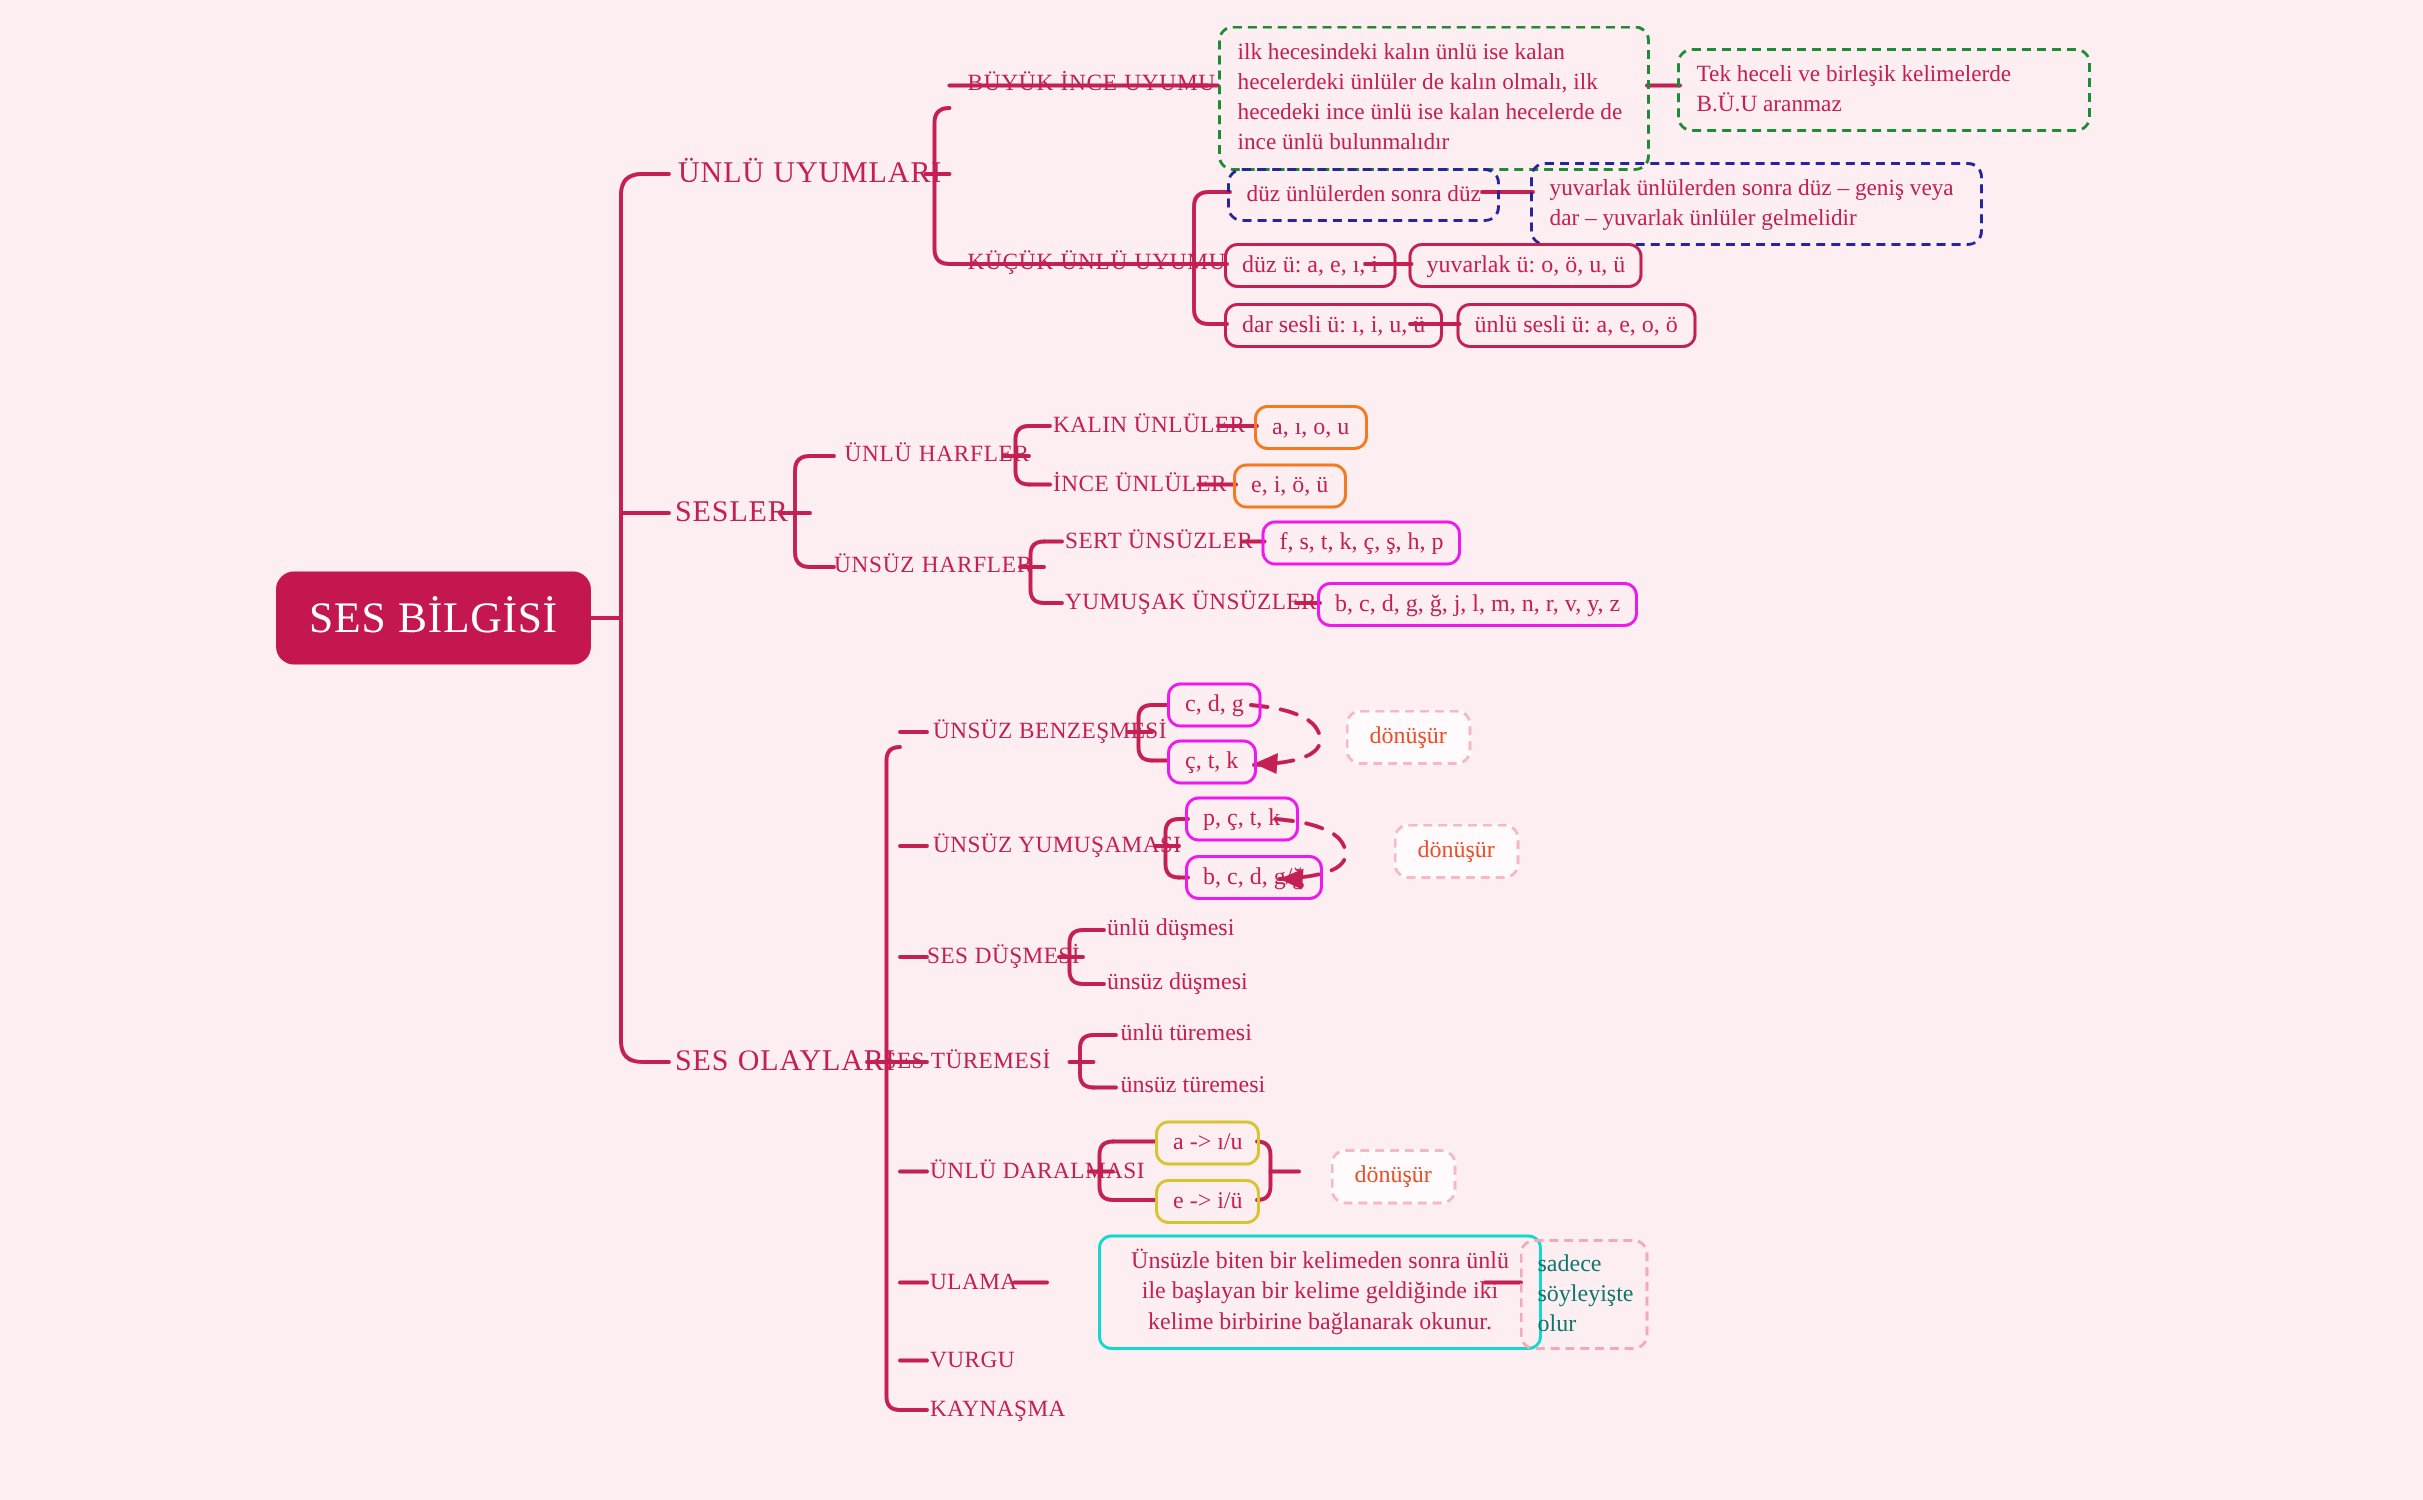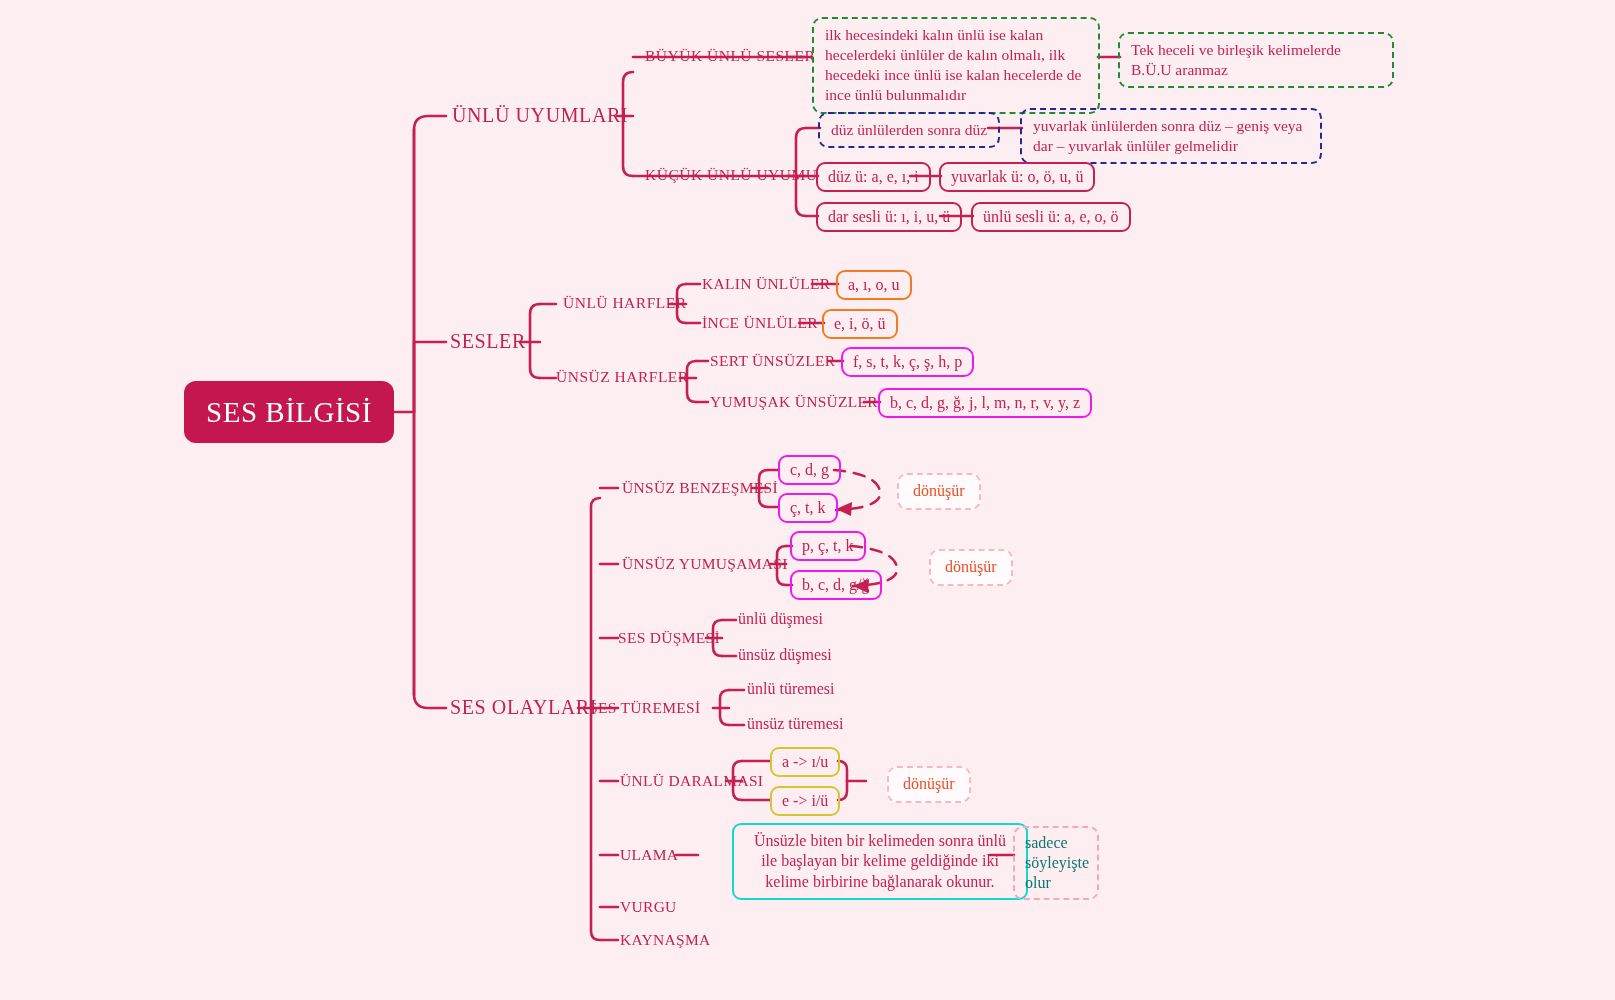--- a/index.html
+++ b/index.html
@@ -159,21 +159,21 @@
     <g fill="#C42053" stroke="none">
       <path d="M836 509 l16-7 l-1 14 z"></path>
       <path d="M853 586 l16-7 l-1 14 z"></path>
     </g>
   </svg>
 
   <div class="node central">SES BİLGİSİ</div>
 
   <div class="node lvl1" style="left:452px;top:104px;">ÜNLÜ UYUMLARI</div>
 
-  <div class="node lvl2" style="left:645px;top:47px;">BÜYÜK ÜNLÜ SESLER</div>
+  <div class="node lvl2" style="left:645px;top:47px;">BÜYÜK İNCE UYUMU</div>
 
   <div class="node dash green" style="left:812px;top:17px;width:262px;">ilk hecesindeki kalın ünlü ise kalan hecelerdeki ünlüler de kalın olmalı, ilk hecedeki ince ünlü ise kalan hecelerde de ince ünlü bulunmalıdır</div>
 
   <div class="node dash green" style="left:1118px;top:32px;width:250px;">Tek heceli ve birleşik kelimelerde B.Ü.U aranmaz</div>
 
   <div class="node lvl2" style="left:645px;top:166px;">KÜÇÜK ÜNLÜ UYUMU</div>
 
   <div class="node dash navy" style="left:818px;top:112px;">düz ünlülerden sonra düz</div>
 
   <div class="node dash navy" style="left:1020px;top:108px;width:276px;">yuvarlak ünlülerden sonra düz – geniş veya dar – yuvarlak ünlüler gelmelidir</div>
@@ -186,21 +186,21 @@
   <div class="node lvl1" style="left:450px;top:330px;">SESLER</div>
 
   <div class="node lvl2" style="left:563px;top:294px;">ÜNLÜ HARFLER</div>
   <div class="node lvl3" style="left:702px;top:275px;">KALIN ÜNLÜLER</div>
   <div class="node box orange" style="left:836px;top:270px;">a, ı, o, u</div>
   <div class="node lvl3" style="left:702px;top:314px;">İNCE ÜNLÜLER</div>
   <div class="node box orange" style="left:822px;top:309px;">e, i, ö, ü</div>
 
   <div class="node lvl2" style="left:556px;top:368px;">ÜNSÜZ HARFLER</div>
   <div class="node lvl3" style="left:710px;top:352px;">SERT ÜNSÜZLER</div>
-  <div class="node box magenta" style="left:841px;top:347px;border-radius:10px;">f, s, t, k, ç, ş, h, p</div>
+  <div class="node box magenta" style="left:841px;top:347px;">f, s, t, k, ç, ş, h, p</div>
   <div class="node lvl3" style="left:710px;top:393px;">YUMUŞAK ÜNSÜZLER</div>
   <div class="node box magenta" style="left:878px;top:388px;">b, c, d, g, ğ, j, l, m, n, r, v, y, z</div>
 
   <div class="node lvl1" style="left:450px;top:696px;">SES OLAYLARI</div>
 
   <div class="node lvl3" style="left:622px;top:479px;">ÜNSÜZ BENZEŞMESİ</div>
   <div class="node box magenta" style="left:778px;top:455px;">c, d, g</div>
   <div class="node box magenta" style="left:778px;top:493px;">ç, t, k</div>
   <div class="node dash pinkfill" style="left:874px;top:473px;">dönüşür</div>
 

